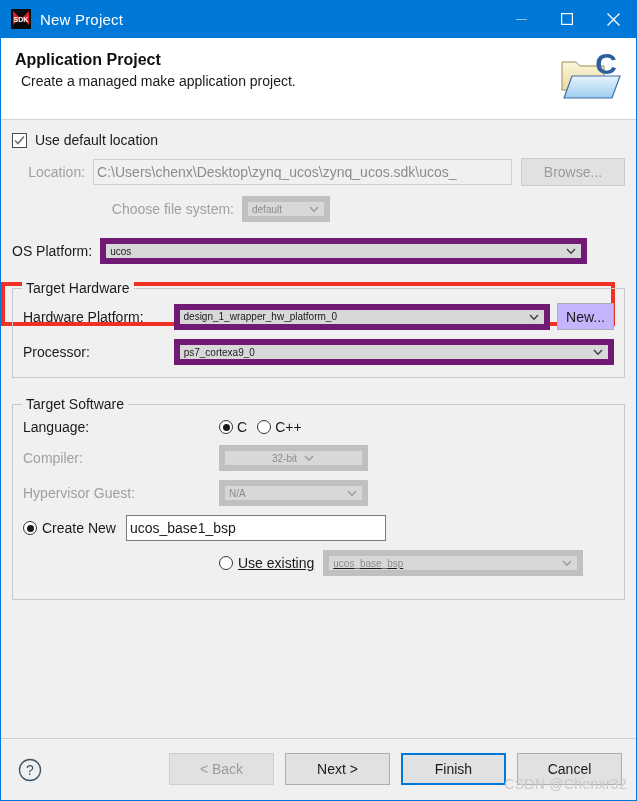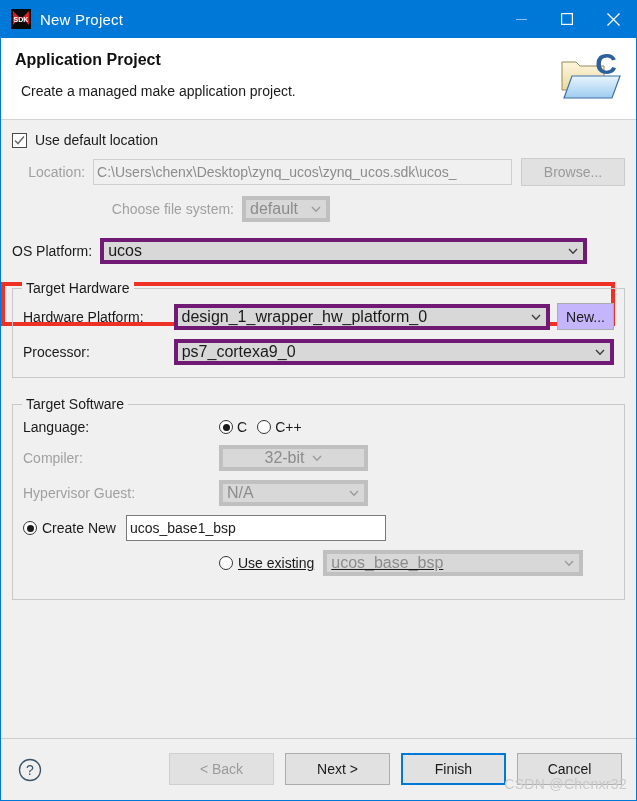--- a/index.html
+++ b/index.html
@@ -68,21 +68,21 @@
     padding: 10px 14px 0 14px;
   }
   .header-title {
     font-size: 16px; font-weight: bold;
     color: #111111;
     margin: 3px 0 0 0;
   }
   .header-sub {
     font-size: 14px;
     color: #1a1a1a;
-    margin-top: 14px; margin-left: 6px;
+    margin-top: 4px; margin-left: 6px;
   }
   .header-banner {
     position: absolute; right: 10px; top: 6px;
     width: 72px; height: 66px;
   }
 
   
   .body {
     flex: 1 1 auto;
     background: #f0f0f0;
@@ -117,24 +117,24 @@
     display: inline-block;
     width: 1px; height: 16px;
     background: #1a1a1a;
     margin-left: 1px;
   }
 
   
   .combo {
     height: 26px;
     background: #d8d8d8;
-    border: 4px solid #701a75;
+    border: 6px solid #701a75;
     display: flex; align-items: center; justify-content: space-between;
     padding: 0 4px 0 4px;
-    font-size: 16px;
+    font-size: 10px;
     color: #1a1a1a;
     overflow: hidden;
     white-space: nowrap;
   }
   .combo.disabled { color: #8c8c8c; background: #d8d8d8; border-color: #c0c0c0; }
   .chev {
     width: 12px; height: 12px; flex: 0 0 auto; margin-left: 6px;
   }
 
   

